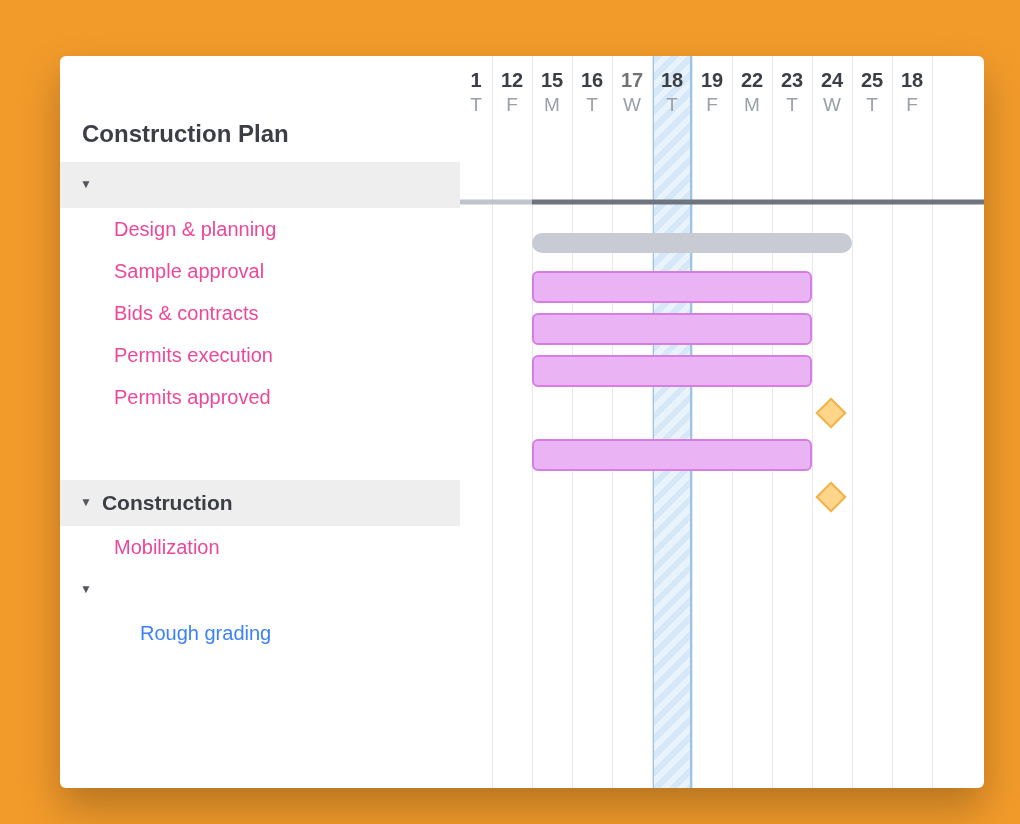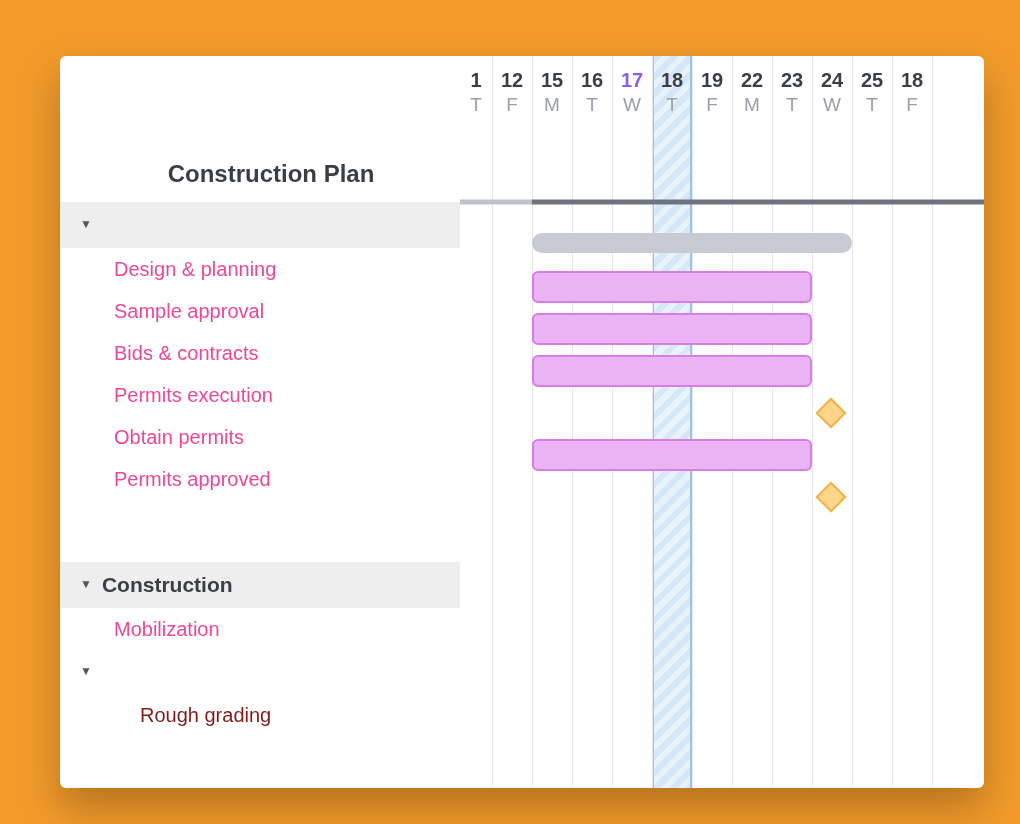--- a/index.html
+++ b/index.html
@@ -12,21 +12,21 @@
     box-shadow: 0 20px 40px rgba(0,0,0,0.25);
     overflow: hidden;
     display: flex;
     position: relative;
   }
   .left {
     width: 400px;
     flex: none;
     position: relative;
   }
-  .left-inner { padding-top: 104px; text-align: center; }
+  .left-inner { padding-top: 64px; }
   .project-title {
     font-size: 24px; font-weight: 600; color: #3b3e45;
     padding: 0 0 14px 22px;
   }
   .group-header {
     display: flex; align-items: center;
     height: 46px;
     background: #eeeeee;
     padding-left: 20px;
     font-size: 21px; font-weight: 600; color: #3b3e45;
@@ -48,42 +48,42 @@
     height: 42px;
     display: flex; align-items: center;
     padding-left: 54px;
     font-size: 20px; color: #ec4899;
     cursor: pointer;
   }
   .subtask-row {
     height: 42px;
     display: flex; align-items: center;
     padding-left: 80px;
-    font-size: 20px; color: #7f1d1d;
+    font-size: 20px; color: #3b82f6;
   }
   .spacer { height: 62px; }
 
   .right {
     flex: 1;
     position: relative;
     overflow: hidden;
   }
   .timeline-header {
     height: 82px;
     display: flex;
   }
   .day-col-header {
     width: 40px; flex: none;
     text-align: center;
     padding-top: 12px;
   }
   .day-col-header.first { width: 32px; }
   .day-num { font-size: 20px; font-weight: 700; color: #3b3e45; line-height: 1.2; }
   .day-letter { font-size: 19px; font-weight: 500; color: #9aa0aa; line-height: 1.4; }
-  .day-col-header.today .day-num { color: #8b5cf6; }
+  .day-col-header.today .day-num { color: #737373; }
   .divider-v {
     position: absolute; top: 0; bottom: 0; width: 1px; background: #e5e7eb;
   }
   .today-col {
     position: absolute; top: 0; bottom: 0; width: 40px;
     background: repeating-linear-gradient(135deg, #d6e8f7 0 6px, #e9f3fb 6px 12px);
     border-left: 2px solid #9bc5e6; border-right: 2px solid #9bc5e6;
     z-index: 0;
   }
   .gantt-body {
@@ -125,23 +125,20 @@
           <span>Design &amp; planning</span>
         </div>
       <div class="task-row">
           <span>Sample approval</span>
         </div>
       <div class="task-row">
           <span>Bids &amp; contracts</span>
         </div>
       <div class="task-row">
           <span>Permits execution</span>
-        </div>
-      <div class="task-row">
-          <span>Obtain permits</span>
         </div>
       <div class="task-row">
           <span>Permits approved</span>
         </div>
 
       <div class="spacer"></div>
 
       <div class="group-header">
         <span class="caret">▼</span>
         <span>Construction</span>

